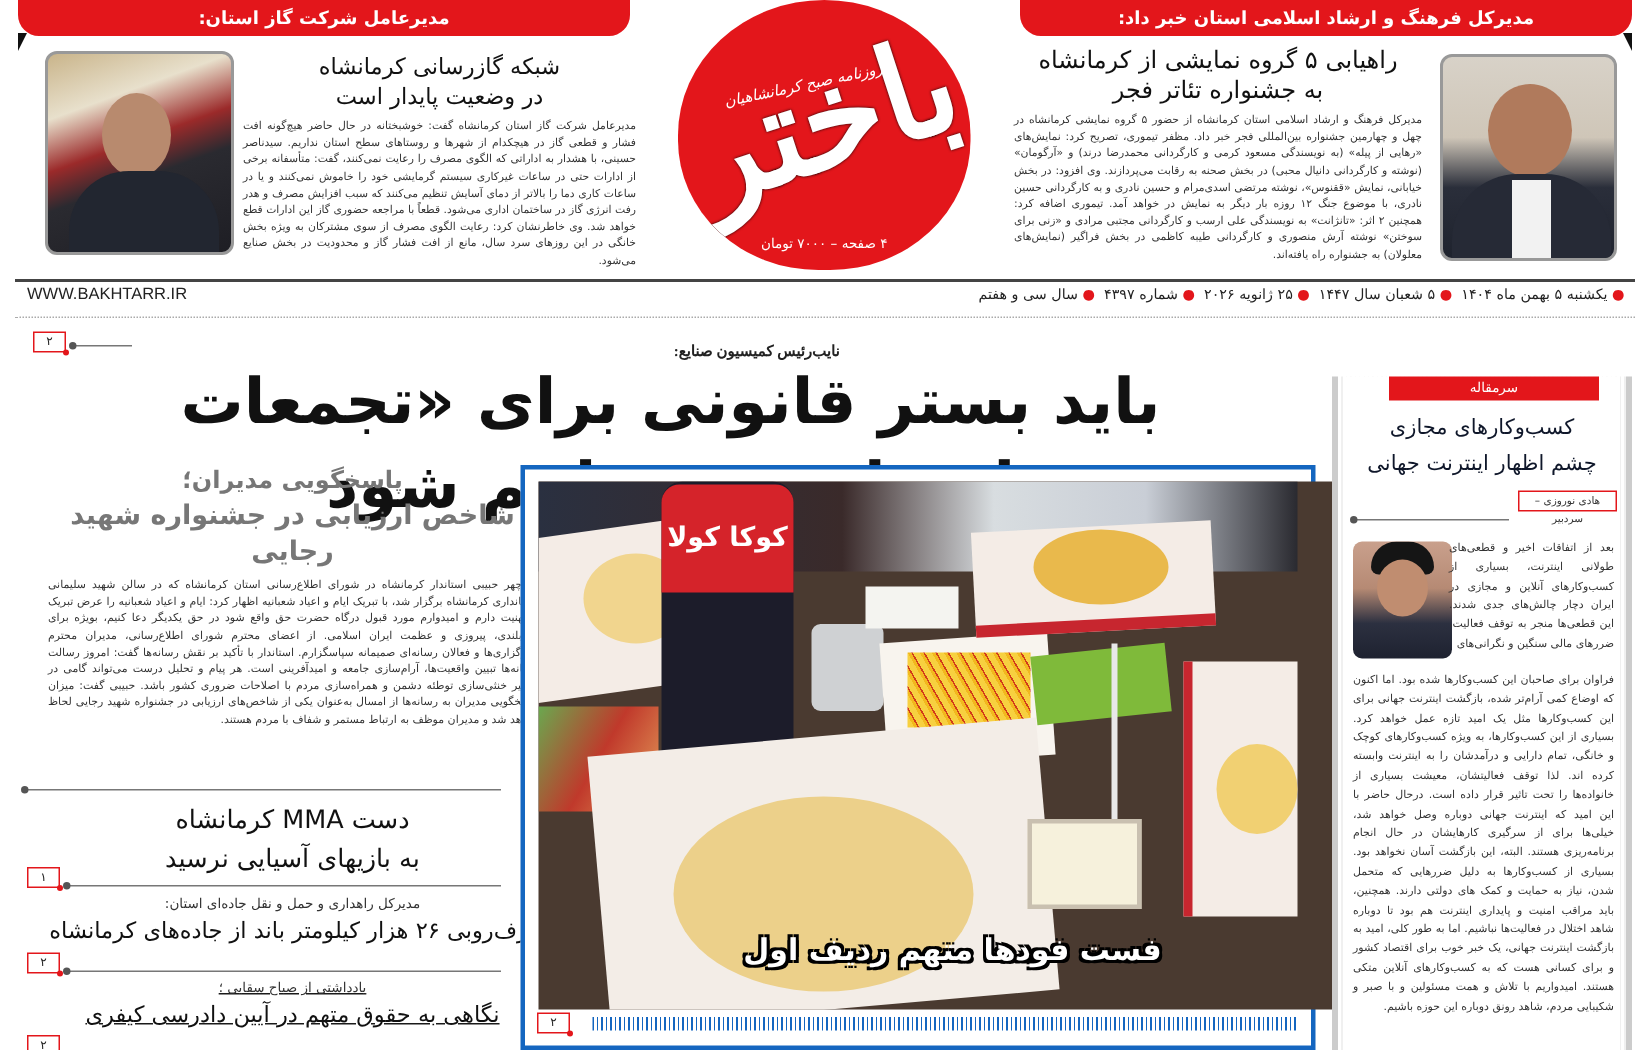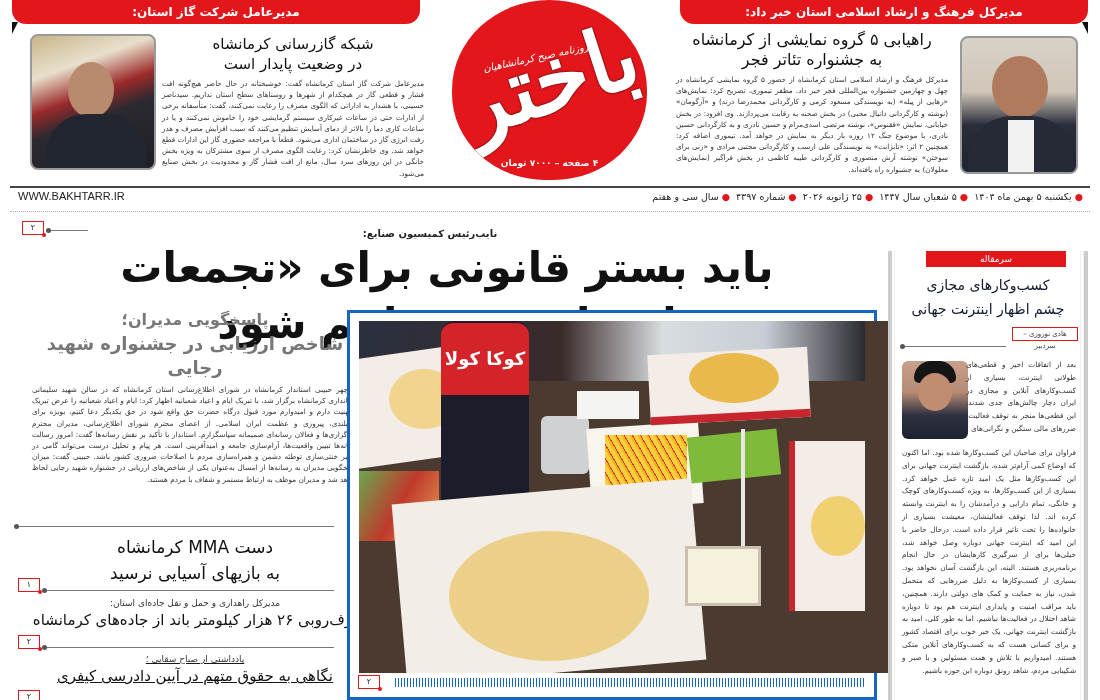--- a/index.html
+++ b/index.html
@@ -21,37 +21,37 @@
   .top-story .photo { position: absolute; border: 2px solid #999; border-radius: 8px; overflow: hidden; }
   .top-story h2 { font-size: 15px; font-weight: normal; text-align: center; line-height: 20px; color: #111; }
   .top-story p { font-size: 7.2px; line-height: 11.2px; text-align: justify; color: #333; margin-top: 4px; }
 
   
   .logo-circle { position: absolute; left: 452px; top: 0; width: 195px; height: 180px; border-radius: 50% 50% 48% 48%; background: #e3161b; overflow: hidden; }
   .logo-word { position: absolute; left: 0; right: 0; top: 10px; text-align: center; color: #fff;
     font-family: "DejaVu Serif", serif; font-size: 88px; font-weight: bold; line-height: 140px;
     text-shadow: 0 0 2px #000; transform: rotate(-18deg); }
   .logo-sub { position: absolute; left: 30px; top: 52px; color: #fff; font-size: 10px; font-style: italic; transform: rotate(-12deg); }
-  .logo-price { position: absolute; left: 0; right: 0; bottom: 12px; color: #fff; font-size: 9px; font-weight: bold; text-align: center; }
+  .logo-price { position: absolute; left: 0; right: 0; bottom: 12px; color: #fff; font-size: 9px; font-weight: normal; text-align: center; }
 
   .hr-dark { position: absolute; left: 10px; width: 1080px; height: 2px; background: #444; }
   .hr-dots { position: absolute; left: 10px; width: 1080px; border-top: 1px dotted #aaa; }
 
   .dateline { position: absolute; top: 191px; right: 14px; font-size: 9.5px; font-weight: normal; color: #222; }
   .dateline .dot { color: #e3161b; margin: 0 3px; }
   .website { position: absolute; top: 190px; left: 18px; font-size: 11px; direction: ltr; color: #222; font-family: "Liberation Sans", sans-serif; }
 
   
   .page-badge { position: absolute; width: 22px; height: 14px; border: 1.5px solid #e3161b; font-size: 8px; text-align: center; line-height: 11px; color: #222; background: #fff; }
   .page-badge::after { content: ""; position: absolute; right: -3px; bottom: -3px; width: 4px; height: 4px; background: #e3161b; border-radius: 50%; }
   .thin-line { position: absolute; height: 1px; background: #777; }
   .thin-line::before { content: ""; position: absolute; left: -2px; top: -2px; width: 5px; height: 5px; background: #555; border-radius: 50%; }
 
   
-  .main-kicker { position: absolute; top: 228px; left: 300px; width: 260px; text-align: center; font-size: 10px; font-weight: bold; color: #222; }
+  .main-kicker { position: absolute; top: 228px; left: 300px; width: 260px; text-align: right; font-size: 10px; font-weight: bold; color: #222; font-family: Liberation Serif, serif; }
   .main-headline { position: absolute; top: 240px; left: 14px; width: 866px; text-align: center; font-size: 42px; font-weight: 900; line-height: 56px; color: #111; letter-spacing: -1px; }
 
   
   .left-col { position: absolute; left: 12px; width: 326px; margin-left: 20px; }
   .sub-h-grey { font-size: 18px; font-weight: bold; color: #777; text-align: center; line-height: 24px; }
   .body-text { font-size: 7.3px; line-height: 11.2px; text-align: justify; color: #333; }
 
   .story-h { font-size: 17px; text-align: center; line-height: 26px; color: #111; }
   .story-kicker { font-size: 9px; text-align: center; color: #333; }
 
@@ -181,20 +181,21 @@
 
     <div class="abs" style="left:430px;top:120px;width:76px;height:170px;background:#f4ece6;border-left:6px solid #c7262f;"></div>
     <div class="abs" style="left:452px;top:175px;width:54px;height:60px;border-radius:50%;background:#f1d072;"></div>
 
     <div class="abs" style="left:0;top:150px;width:80px;height:70px;background:linear-gradient(120deg,#6aa84f,#c0392b,#e6a15c);"></div>
     <div class="abs" style="left:40px;top:170px;width:300px;height:182px;background:#f3ede7;transform:rotate(-5deg);"></div>
     <div class="abs" style="left:90px;top:210px;width:200px;height:130px;border-radius:50%;background:#ecd08a;"></div>
 
     <div class="abs" style="left:326px;top:225px;width:76px;height:60px;background:#f6f1dc;border:3px solid #c9c0b0;"></div>
 
+    <div class="photo-caption-sub">فست فودها متهم ردیف اول</div>
   </div>
   <div class="page-badge" style="left:8px; bottom:8px;">۲</div>
   <div class="barcode-strip"></div>
 </div>
 
 <div class="editorial">
   <div class="editorial-inner">
     <div class="editorial-label">سرمقاله</div>
     <h3>
       <div>کسب‌وکارهای مجازی</div>

